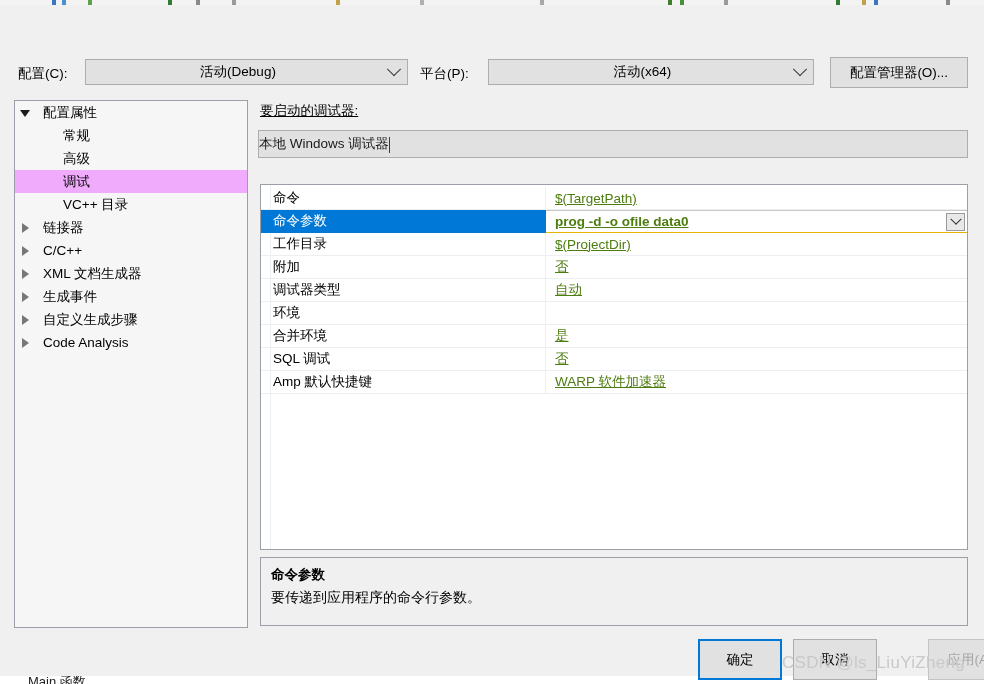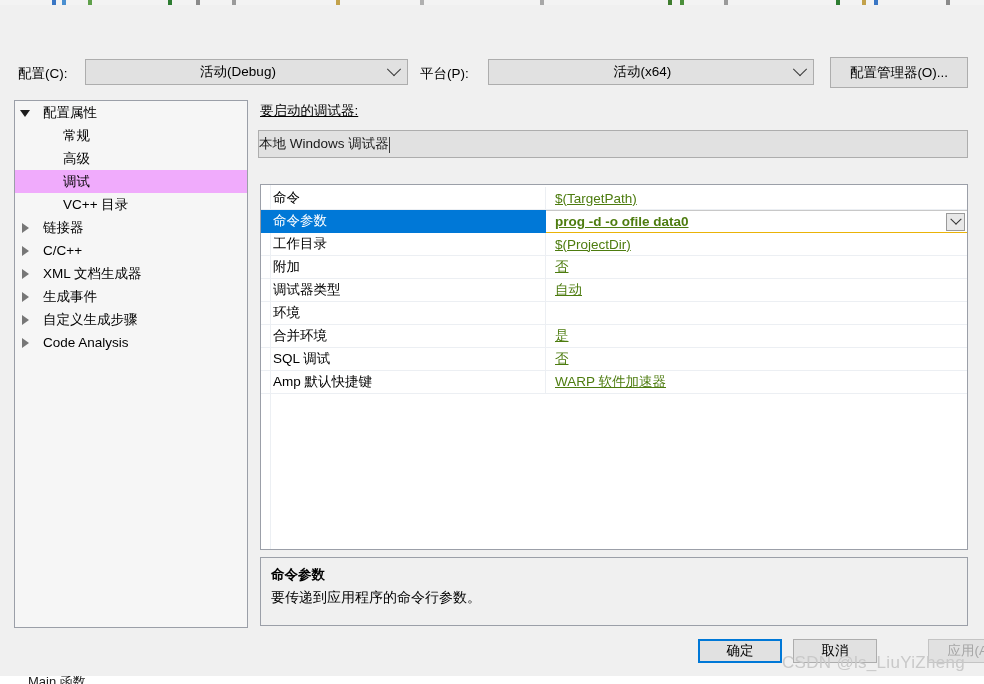--- a/index.html
+++ b/index.html
@@ -336,21 +336,21 @@
 
   
   #footer {
     position: absolute;
     left: 0; top: 630px;
     width: 984px; height: 41px;
   }
   .dlg-btn {
     position: absolute;
     top: 4px;
-    width: 84px; height: 24px;
+    width: 84px; height: 41px;
     background: #e1e1e1;
     border: 1px solid #adadad;
     box-sizing: border-box;
     display: flex;
     align-items: center;
     justify-content: center;
     font-size: 13.5px;
     color: #000;
     cursor: default;
   }

